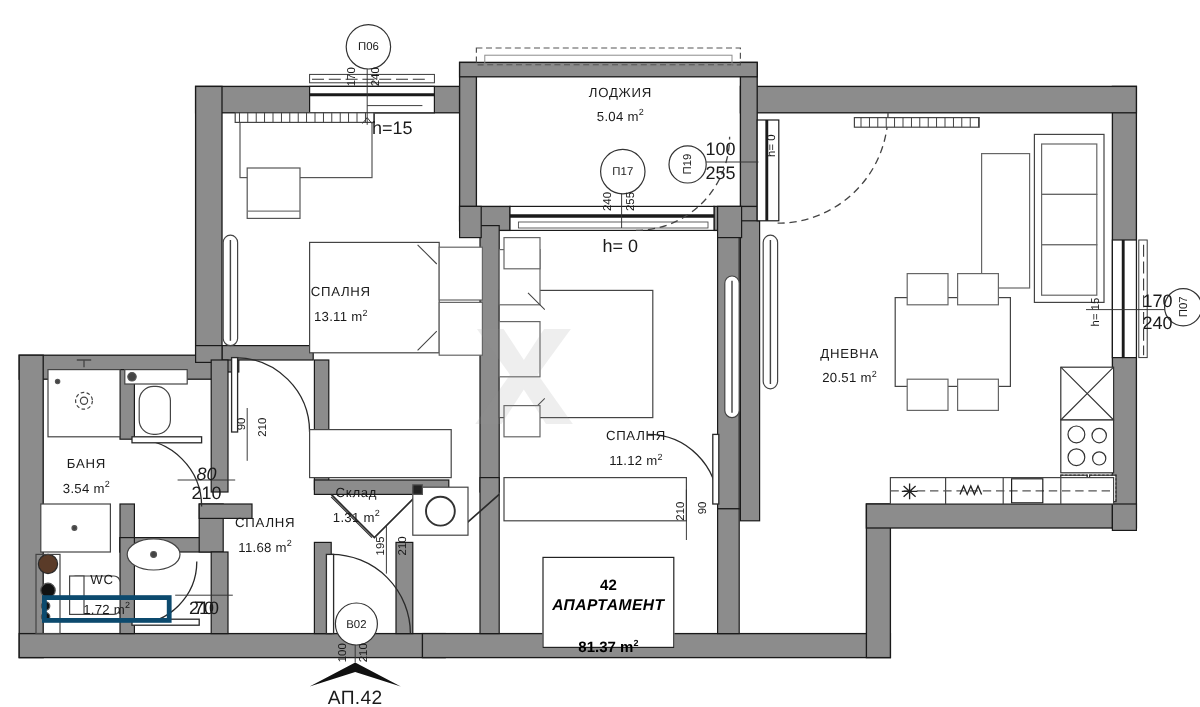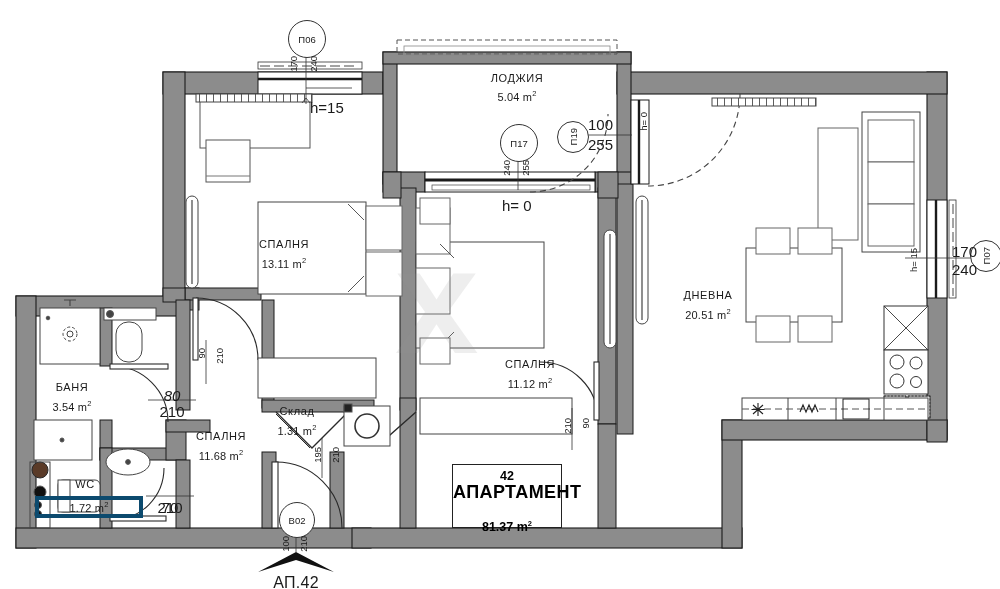--- a/index.html
+++ b/index.html
@@ -6,21 +6,21 @@
   body{font-family:"Liberation Sans",sans-serif;}
   #plan{position:relative;width:1000px;height:589px;background:#ffffff;overflow:hidden;}
   #plan svg{position:absolute;left:0;top:0;}
   .lbl{position:absolute;text-align:center;color:#1a1a1a;white-space:nowrap;pointer-events:none;}
   .room-name{font-size:11px;letter-spacing:.6px;}
   .room-area{font-size:11px;letter-spacing:.2px;}
   .dim-num{font-size:15px;}
   .dim-v{font-size:9.5px;transform-origin:center;}
   .apt-box{position:absolute;border:1.6px solid #222;background:#fff;text-align:center;}
   .apt-num{font-size:12.5px;font-weight:bold;line-height:15px;}
-  .apt-word{font-size:18px;font-weight:bold;line-height:16px;letter-spacing:.4px;}
+  .apt-word{font-size:13px;font-weight:bold;line-height:16px;letter-spacing:.4px;font-style:italic;}
   .apt-area{font-size:12.5px;font-weight:bold;line-height:16px;margin-top:16px;}
   .circ{position:absolute;border:1.1px solid #333;border-radius:50%;background:#fff;
         display:flex;align-items:center;justify-content:center;font-size:9.5px;color:#1a1a1a;}
   .vtxt{writing-mode:vertical-rl;text-orientation:mixed;transform:rotate(180deg);font-size:9.5px;}
   .entry-lbl{font-size:16px;letter-spacing:.3px;}
   sup{font-size:7.5px;vertical-align:super;}
   .wm{position:absolute;font-size:150px;color:rgba(150,150,150,.16);font-weight:bold;
       letter-spacing:4px;pointer-events:none;user-select:none;}
 </style>
 </head>
@@ -363,21 +363,21 @@
   <div class="lbl dim-v" style="left:312px;top:447px;">
     <span class="vtxt">195</span></div>
   <div class="lbl dim-v" style="left:330px;top:447px;">
     <span class="vtxt">210</span></div>
 
   <div class="lbl dim-v" style="left:562px;top:418px;">
     <span class="vtxt">210</span></div>
   <div class="lbl dim-v" style="left:580px;top:418px;">
     <span class="vtxt">90</span></div>
 
-  <div class="apt-box" style="left:452px;top:464px;width:108px;height:58px;padding-top:4px;">
+  <div class="apt-box" style="left:452px;top:464px;width:108px;height:58px;padding-top:16px;">
     <div class="apt-num">42</div>
     <div class="apt-word">АПАРТАМЕНТ</div>
     <div class="apt-area">
       <span>81.37  m</span><sup>2</sup></div>
   </div>
 
   <div class="lbl entry-lbl" style="left:246px;top:574px;width:100px;">АП.42</div>
 
 </div>
 

